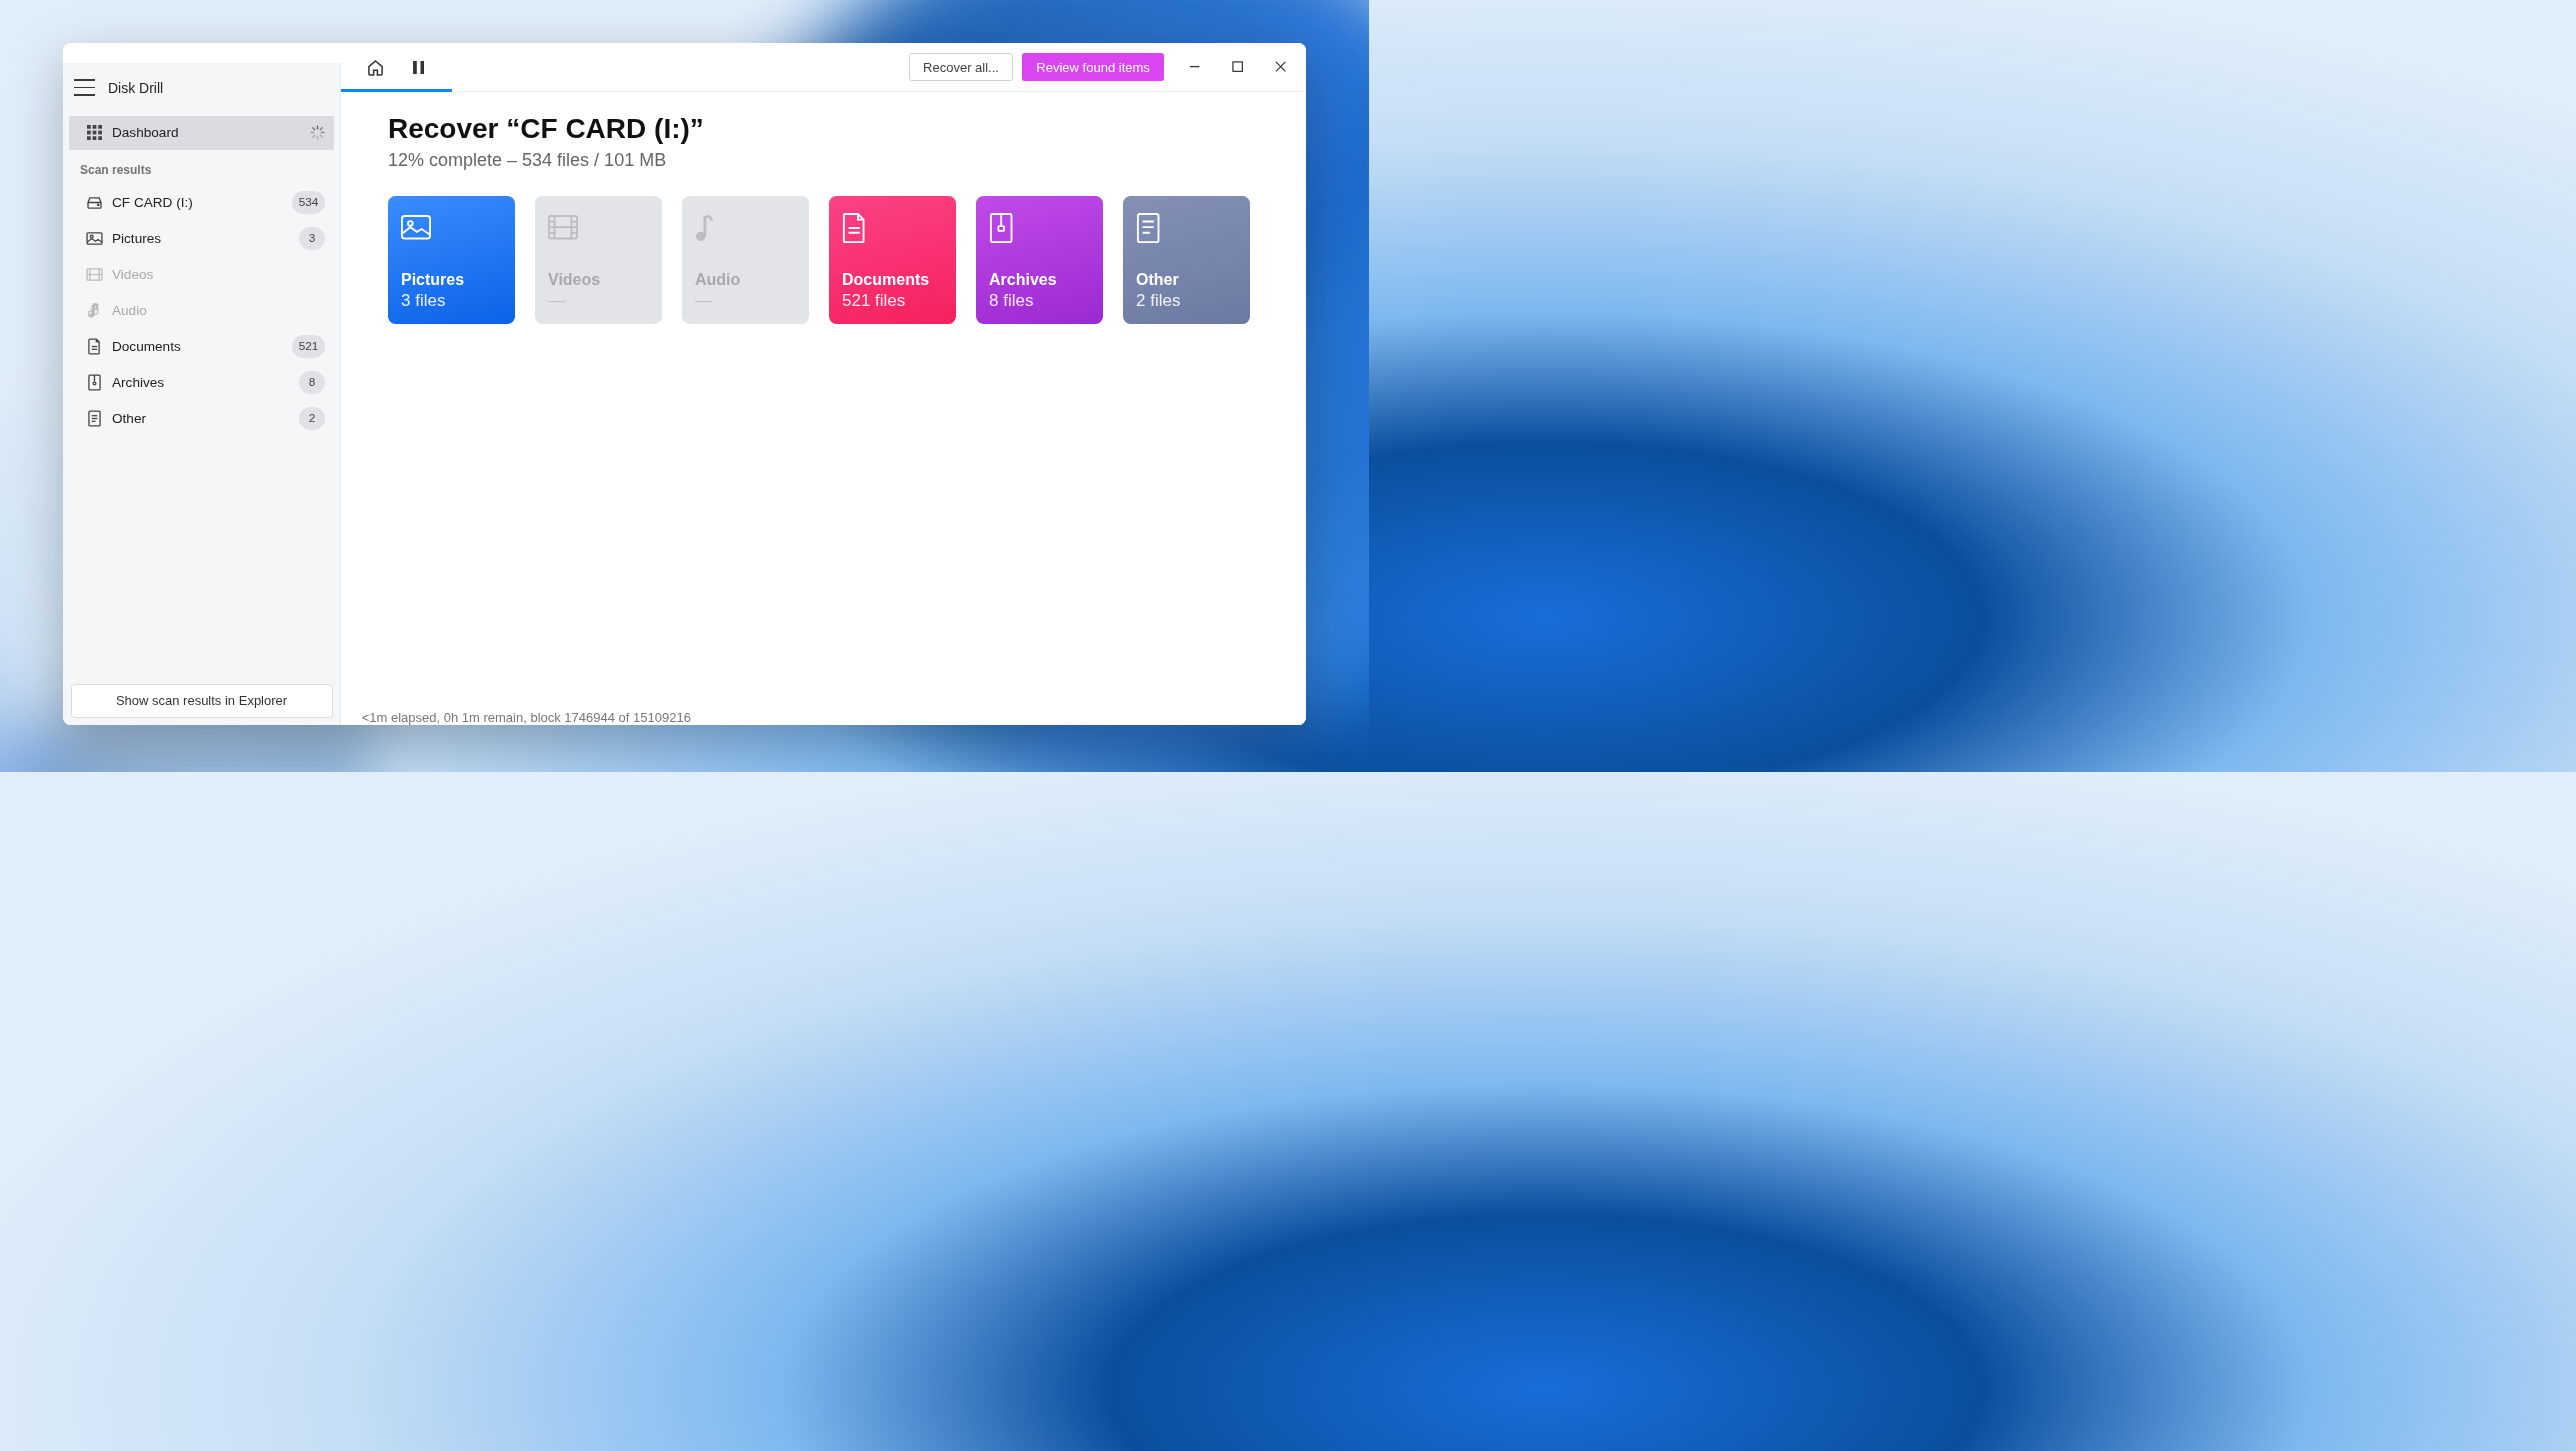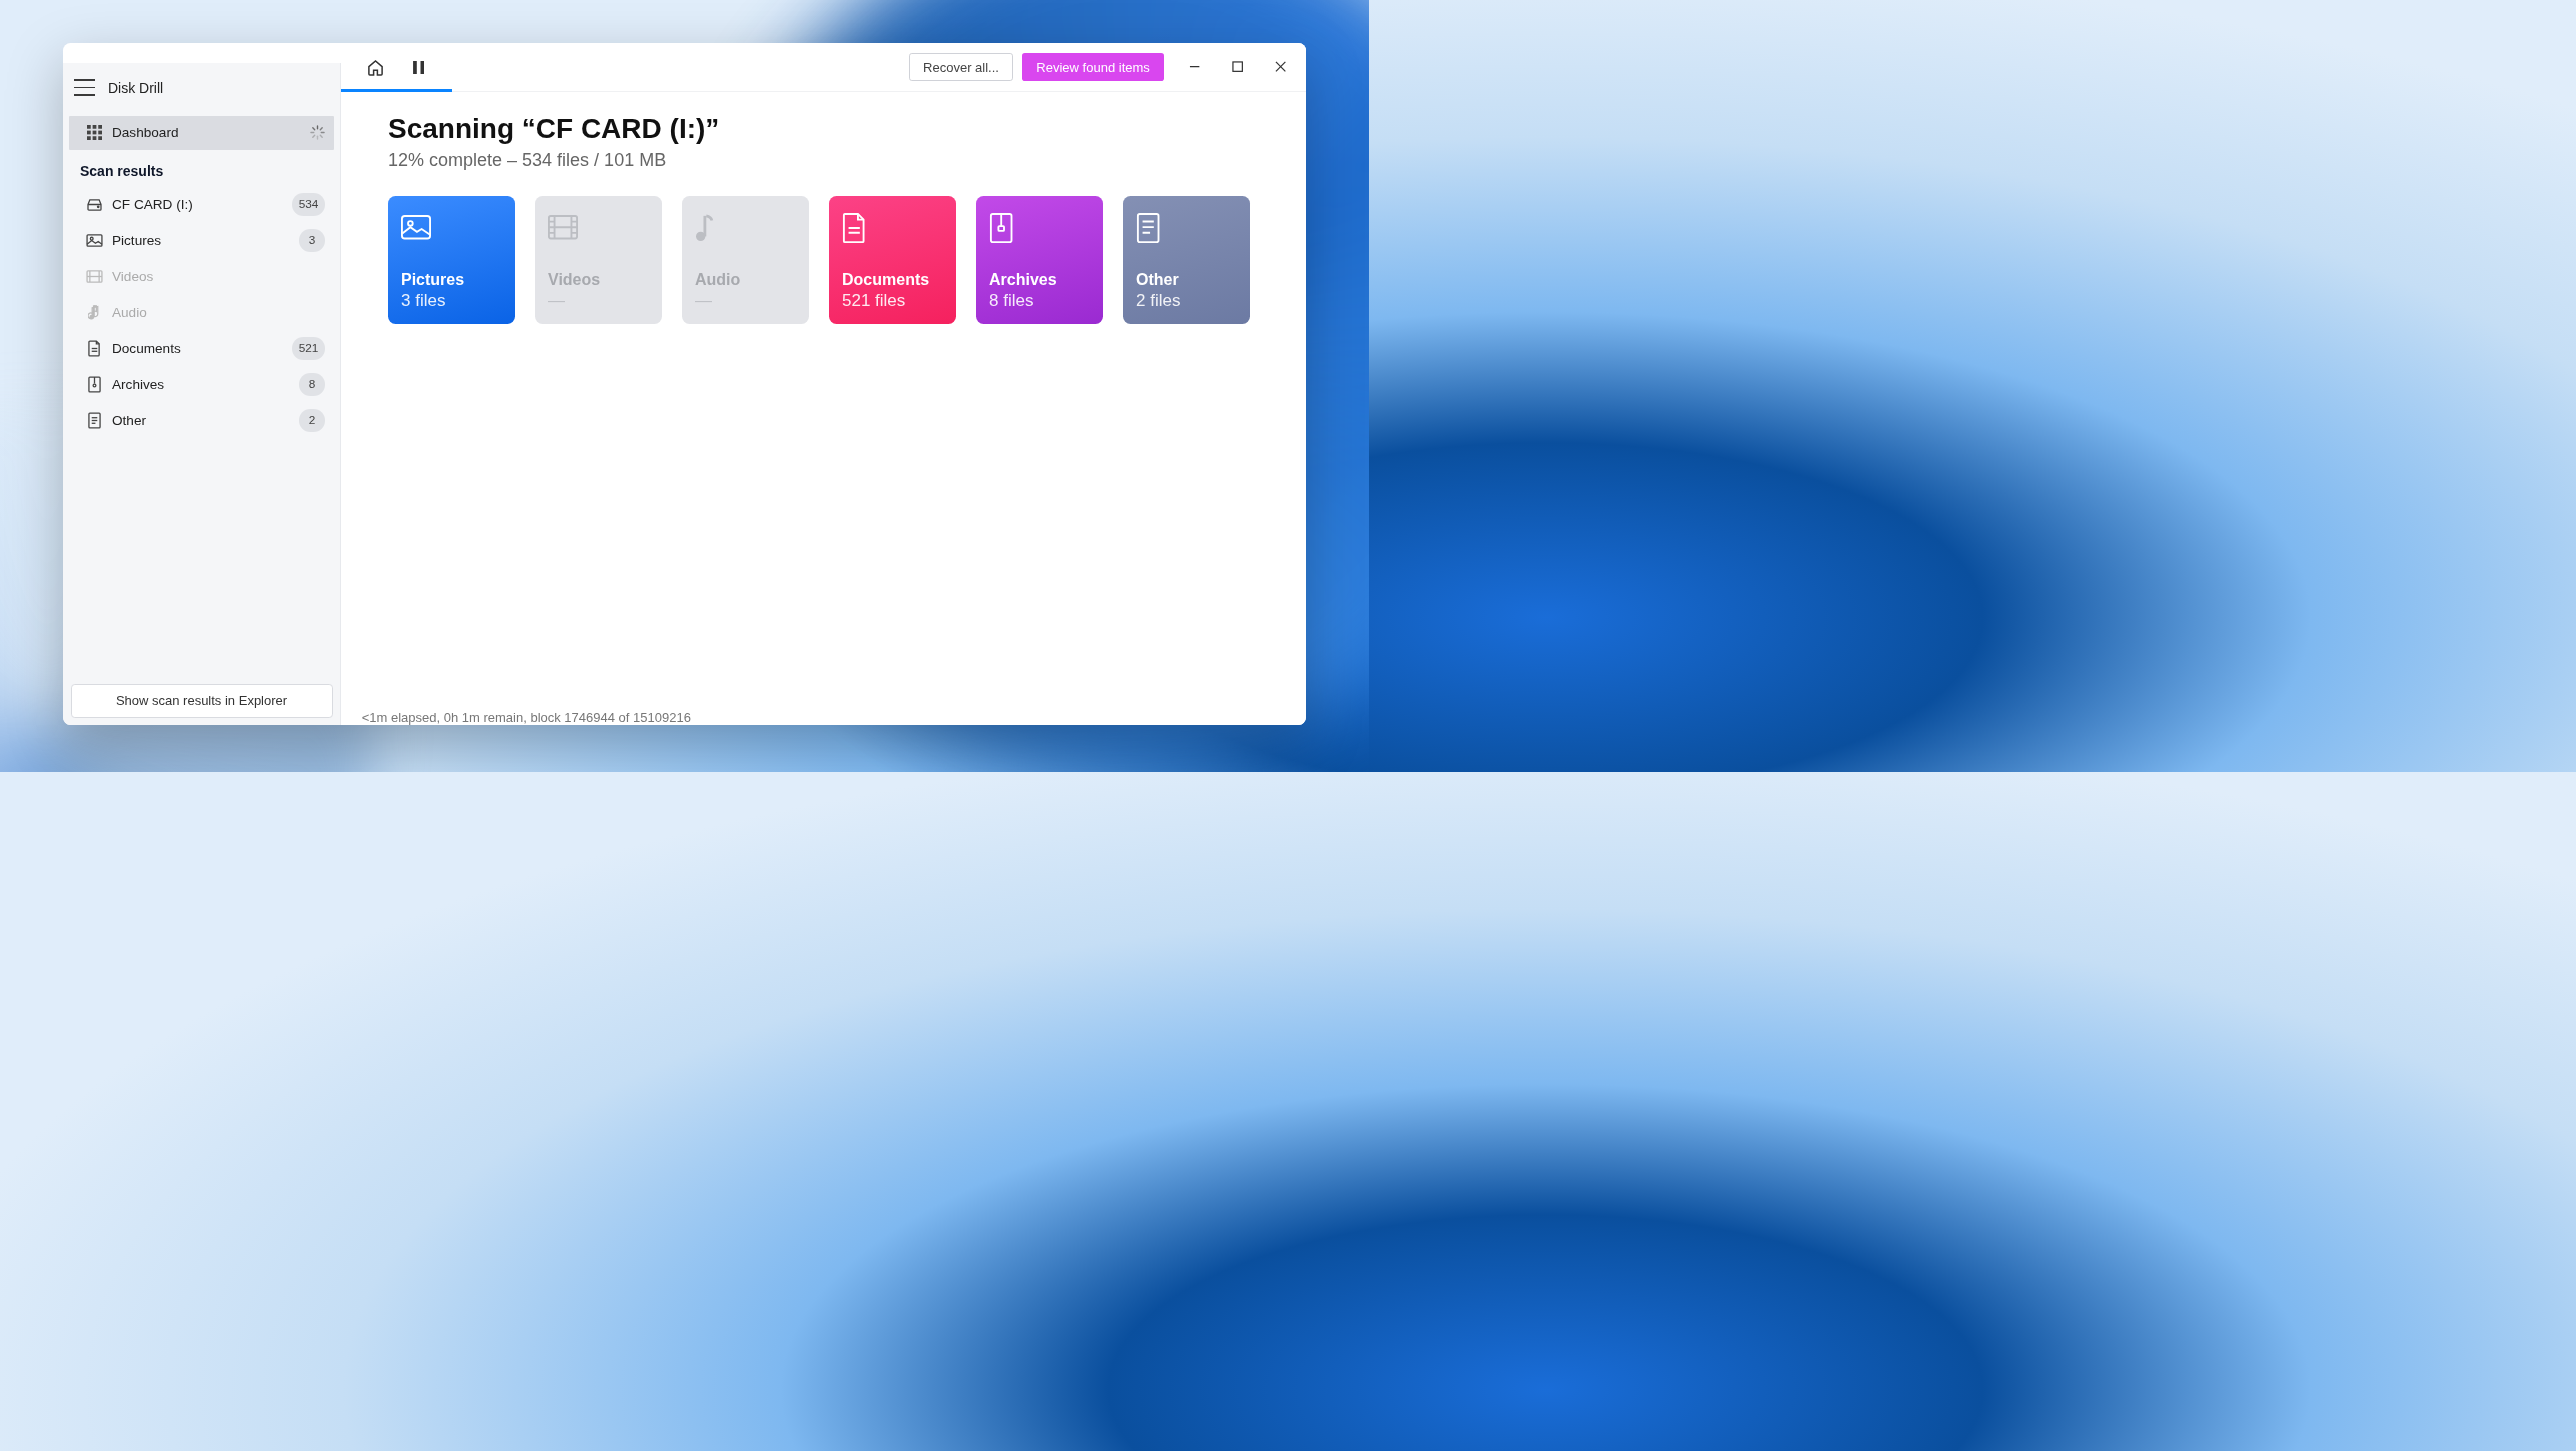--- a/index.html
+++ b/index.html
@@ -107,22 +107,22 @@
   background: #e0e2e6;
   border-radius: 11.3px;
   display: flex;
   align-items: center;
   justify-content: center;
   font-size: 11.8px;
   color: #444;
 }
 .sidebar-section-title {
   font-weight: 600;
-  font-size: 14px;
-  color: #0f172a;
+  font-size: 12px;
+  color: #737373;
   padding: 13px 17px 7.5px 17px;
 }
 
 .sidebar-footer {
   margin-top: auto;
   padding: 7.5px;
 }
 .explorer-btn {
   width: 100%;
   height: 34px;
@@ -438,21 +438,21 @@
         <div class="win-btn">
           <svg width="11.3" height="11.3" viewBox="0 0 12 12">
               <line x1="1" y1="1" x2="11" y2="11" stroke="#333" stroke-width="1.3"></line>
               <line x1="11" y1="1" x2="1" y2="11" stroke="#333" stroke-width="1.3"></line>
             </svg>
         </div>
       </div>
     </div>
 
     <div class="content">
-      <div class="page-title">Scanning “CF CARD (I:)”</div>
+      <div class="page-title">Recover “CF CARD (I:)”</div>
       <div class="page-subtitle">12% complete – 534 files / 101 MB</div>
       <div class="cards" id="cards">
           <div class="card pictures">
             <div class="c-icon">
               <svg width="30" height="24.4" viewBox="0 0 32 26" fill="none" stroke="#fff" stroke-width="2">
                 <rect x="1" y="1" width="30" height="24" rx="3"></rect>
                 <circle cx="10" cy="9" r="2.5"></circle>
                 <path d="M1 20l9-7 7 5 5-3 9 6"></path>
               </svg>
             </div>

